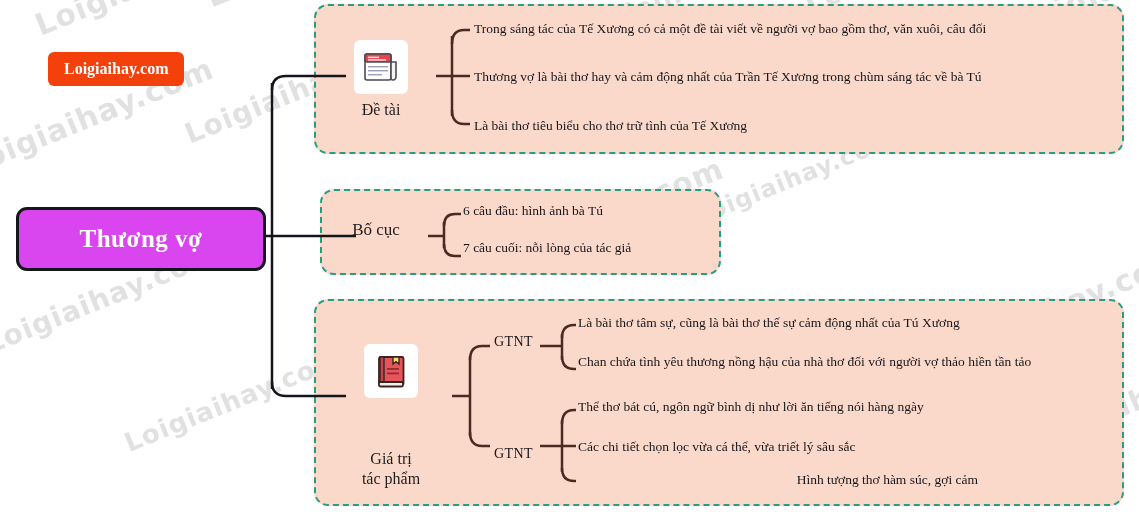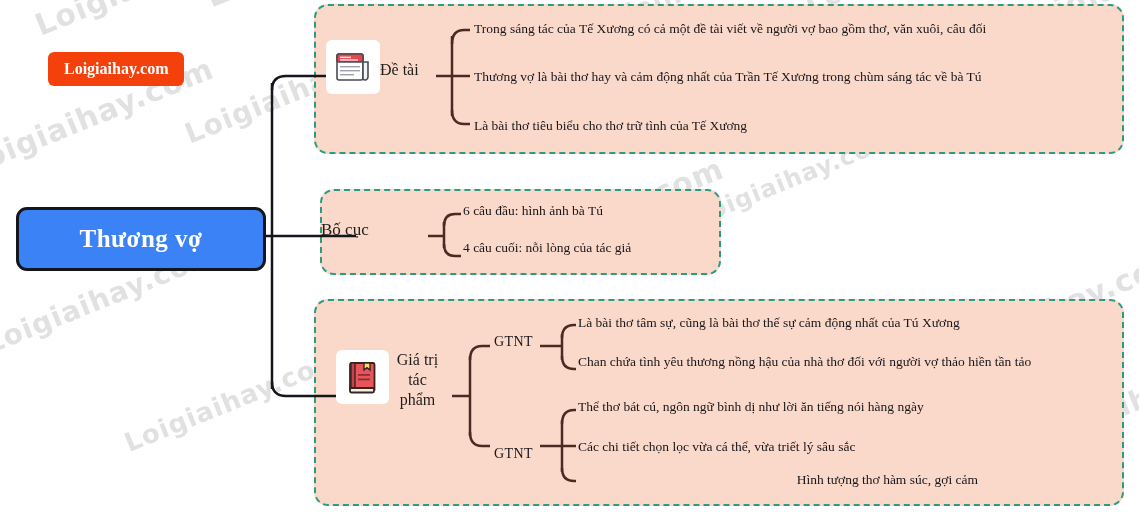--- a/index.html
+++ b/index.html
@@ -44,21 +44,21 @@
     pointer-events: none;
   }
 
   
   #root-node {
     position: absolute;
     left: 16px;
     top: 207px;
     width: 244px;
     height: 58px;
-    background: #3b82f6;
+    background: #d946ef;
     border: 3px solid #15161c;
     border-radius: 11px;
     z-index: 5;
     display: flex;
     align-items: center;
     justify-content: center;
   }
   #root-node .root-label {
     color: #ffffff;
     font-size: 25px;
@@ -94,21 +94,21 @@
   }
   #panel-0 { left: 314px; top: 4px;   width: 806px;  height: 146px; }
   #panel-1 { left: 320px; top: 189px; width: 397px;  height: 82px;  }
   #panel-2 { left: 314px; top: 299px; width: 806px;  height: 203px; }
 
   
   .branch-head {
     position: absolute;
     z-index: 4;
     display: flex;
-    flex-direction: row;
+    flex-direction: column;
     align-items: center;
     width: 110px;
   }
   .branch-icon {
     width: 54px;
     height: 54px;
     background: #ffffff;
     border-radius: 6px;
     display: flex;
     align-items: center;
@@ -117,21 +117,21 @@
   .branch-label {
     margin-top: 6px;
     font-size: 16px;
     color: #1d1d1d;
     text-align: center;
     line-height: 1.25;
     white-space: pre-line;
   }
   #head-0 { left: 326px; top: 40px; }
   #head-1 { left: 321px; top: 219px; }
-  #head-2 { left: 336px; top: 344px; }
+  #head-2 { left: 336px; top: 344px; gap: 45px; }
   #head-1 .branch-label { margin-top: 0; font-size: 17px; }
 
   
   .leaf {
     position: absolute;
     z-index: 4;
     font-size: 13.5px;
     line-height: 1.35;
     color: #17161a;
   }
@@ -270,21 +270,21 @@
     </div>
     <div class="branch-label">Giá trị
 tác phẩm</div>
   </div>
 
   <div class="leaf" id="leaf-0-0">Trong sáng tác của Tế Xương có cả một đề tài viết về người vợ bao gồm thơ, văn xuôi, câu đối</div>
   <div class="leaf" id="leaf-0-1">Thương vợ là bài thơ hay và cảm động nhất của Trần Tế Xương trong chùm sáng tác về bà Tú</div>
   <div class="leaf" id="leaf-0-2">Là bài thơ tiêu biểu cho thơ trữ tình của Tế Xương</div>
 
   <div class="leaf" id="leaf-1-0">6 câu đầu: hình ảnh bà Tú</div>
-  <div class="leaf" id="leaf-1-1">4 câu cuối: nỗi lòng của tác giả</div>
+  <div class="leaf" id="leaf-1-1">7 câu cuối: nỗi lòng của tác giả</div>
 
   <div class="sublabel" id="sub-2-0">GTNT</div>
   <div class="leaf" id="leaf-2-0-0">Là bài thơ tâm sự, cũng là bài thơ thế sự cảm động nhất của Tú Xương</div>
   <div class="leaf" id="leaf-2-0-1">Chan chứa tình yêu thương nồng hậu của nhà thơ đối với người vợ thảo hiền tần tảo</div>
 
   <div class="sublabel" id="sub-2-1">GTNT</div>
   <div class="leaf" id="leaf-2-1-0">Thể thơ bát cú, ngôn ngữ bình dị như lời ăn tiếng nói hàng ngày</div>
   <div class="leaf" id="leaf-2-1-1">Các chi tiết chọn lọc vừa cá thể, vừa triết lý sâu sắc</div>
   <div class="leaf" id="leaf-2-1-2">Hình tượng thơ hàm súc, gợi cảm</div>
 

